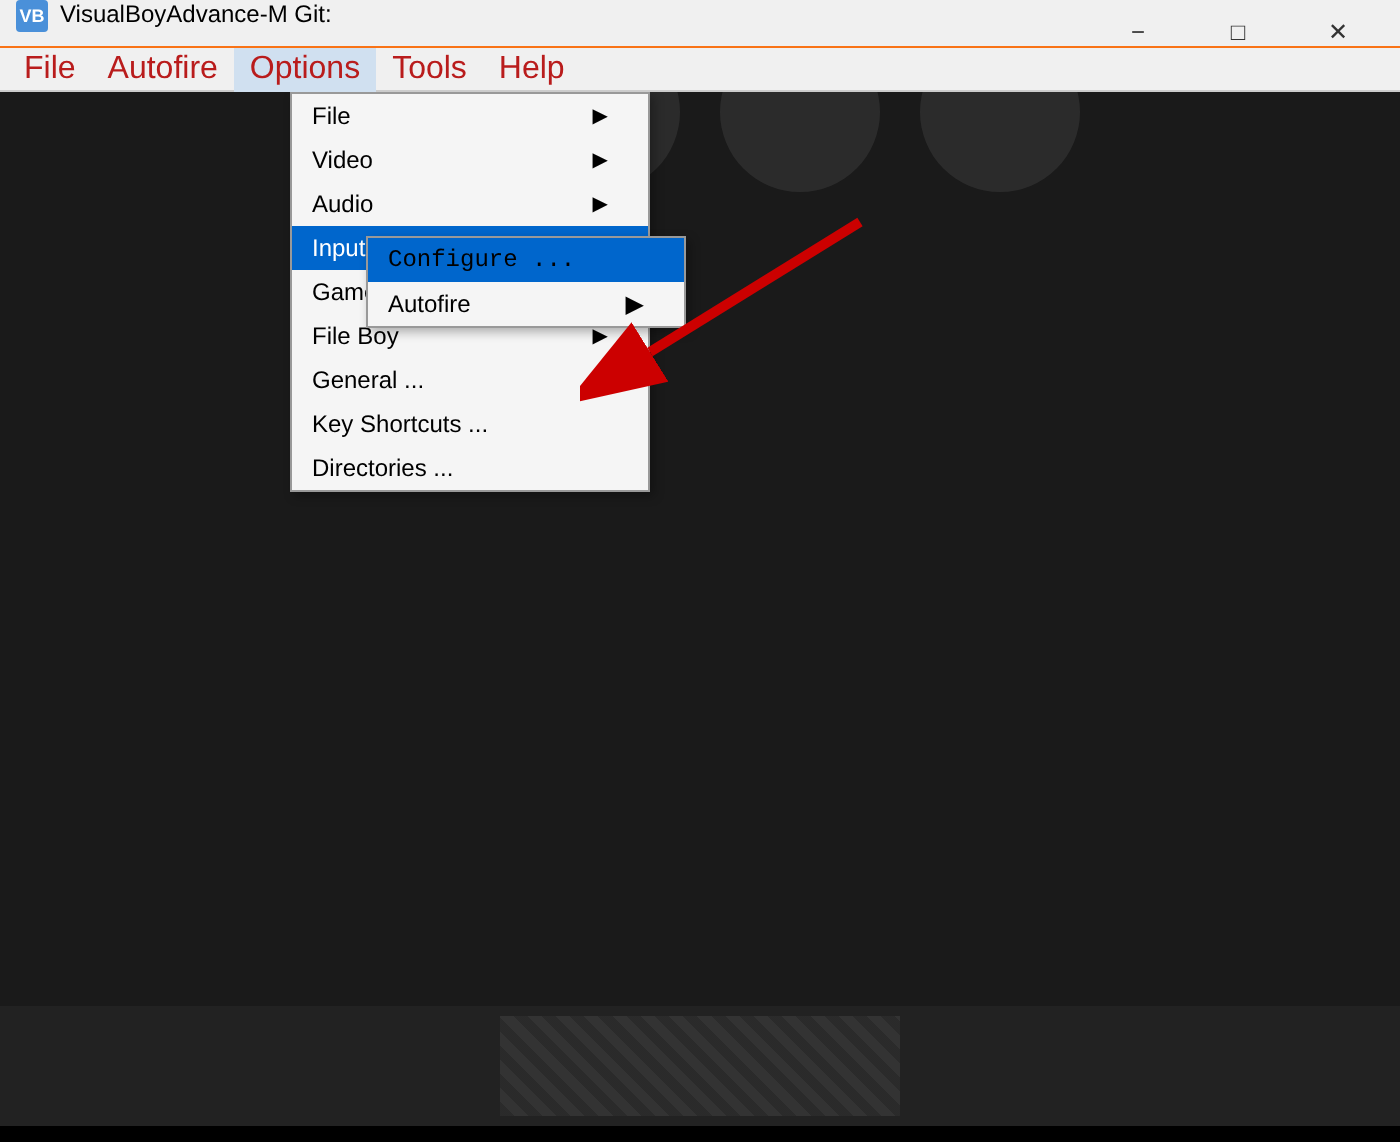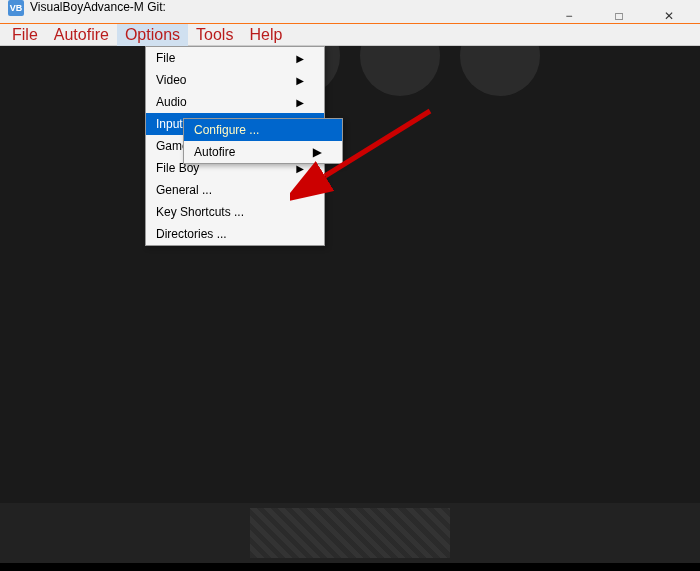--- a/index.html
+++ b/index.html
@@ -182,21 +182,22 @@
       padding: 4px 20px 4px 10px;
       cursor: pointer;
       display: flex;
       align-items: center;
       justify-content: space-between;
       font-size: 12px;
       color: #000;
     }
     .submenu-item.highlighted {
       background: #0066cc;
-      color: #fef9c3;
+      color: #000000;
+      font-family: Liberation Mono, monospace;
     }
 
     
     .red-arrow {
       position: absolute;
       top: 55px;
       left: 290px;
       z-index: 200;
       pointer-events: none;
     }

